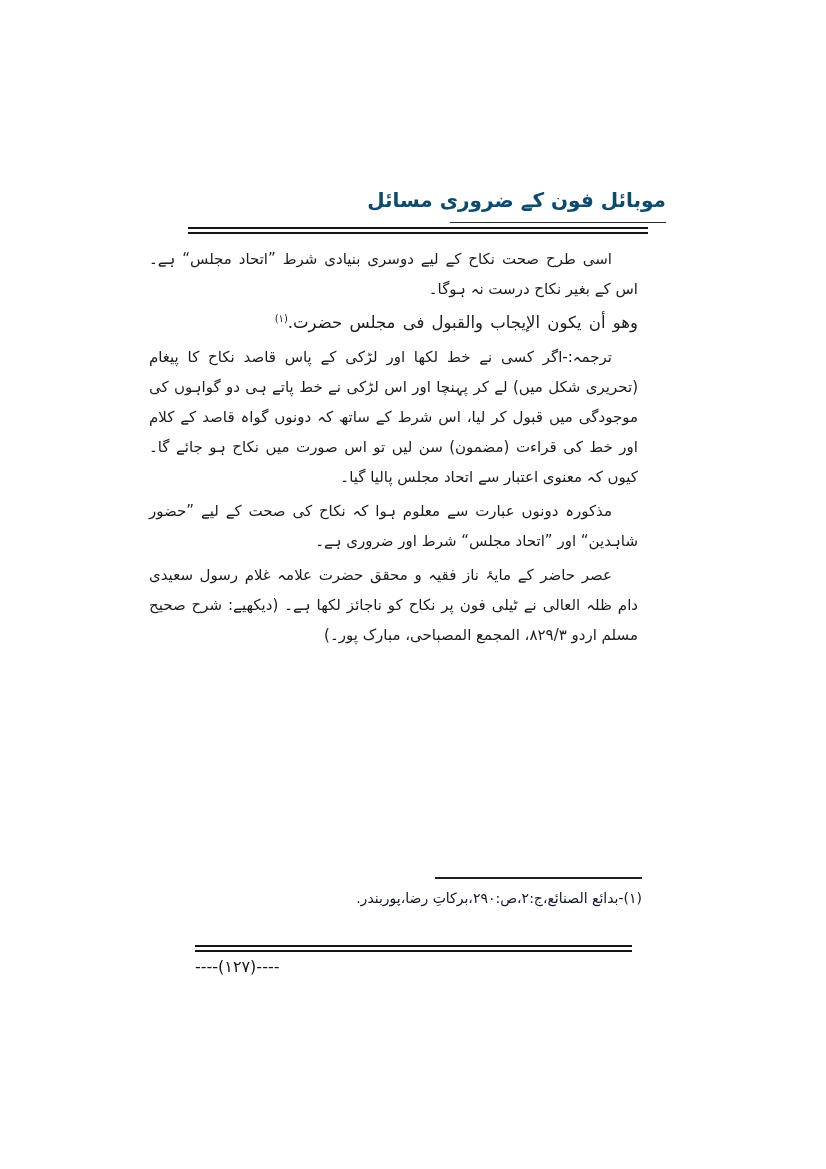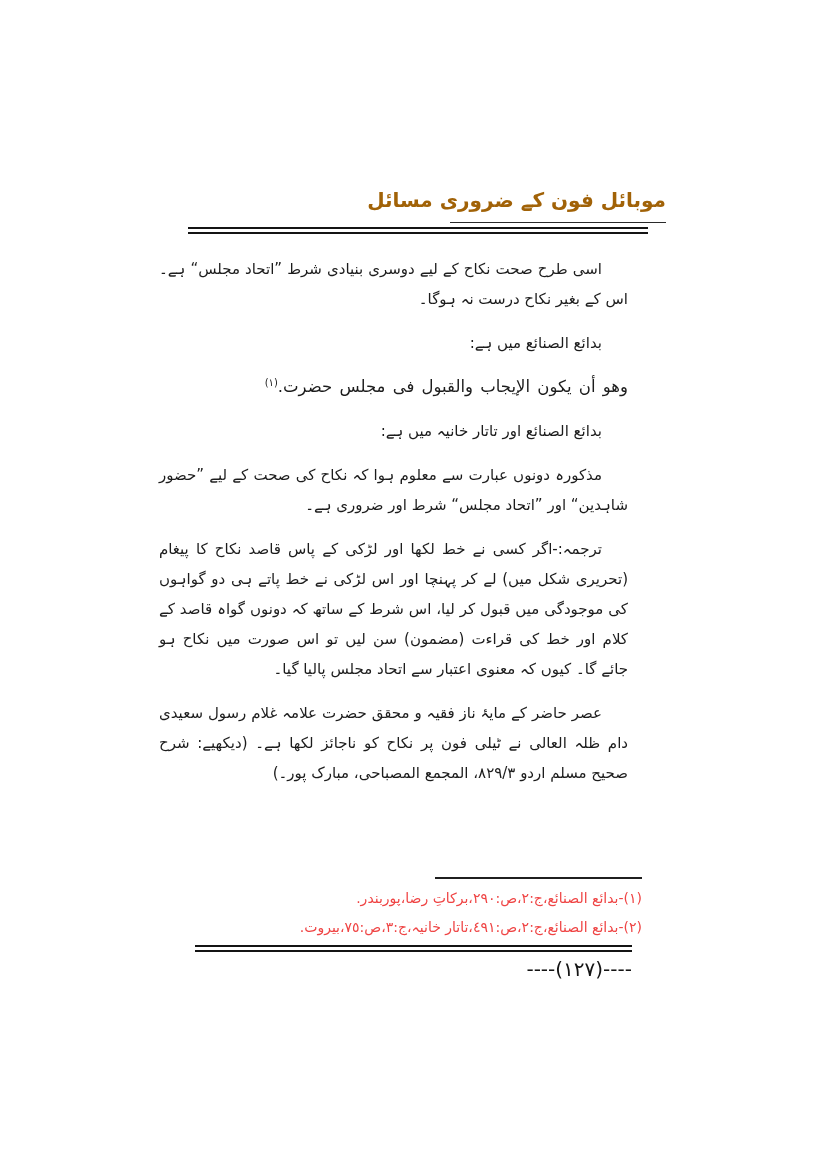--- a/index.html
+++ b/index.html
@@ -16,21 +16,21 @@
     overflow: hidden;
   }
   
   .running-head {
     position: absolute;
     top: 188px; right: 160px;
     direction: rtl;
     font-size: 20px;
     font-weight: bold;
     white-space: nowrap;
-    color: #a16207;
+    color: #0c4a6e;
   }
   .head-underline {
     position: absolute;
     top: 222px; right: 160px;
     width: 216px; height: 1px;
     background: #2a2a2a;
   }
   .double-rule {
     position: absolute;
     height: 3px;
@@ -43,21 +43,21 @@
   
   .content {
     position: absolute;
     top: 240px; left: 145px; width: 497px;
     direction: rtl;
     text-align: justify;
     font-size: 15px;
     line-height: 30px;
     color: #1c1c1c;
   }
-  .content p { margin: 14px; text-indent: 26px; }
+  .content p { margin: 4px; text-indent: 26px; }
   .content p.arabic {
     text-indent: 0;
     font-size: 16.5px;
     word-spacing: 2px;
   }
   .fn-mark {
     font-size: 10px;
     line-height: 0;
     vertical-align: super;
   }
@@ -68,58 +68,55 @@
     width: 207px; height: 2px;
     background: #1f1f1f;
   }
   .footnotes {
     position: absolute;
     top: 884px; right: 184px; left: 145px;
     direction: rtl;
     text-align: right;
     font-size: 14px;
     line-height: 29px;
-    color: #ef4444;
+    color: #0f172a;
   }
   .footnotes .fn { margin: 0; }
   
   .page-number {
     position: absolute;
     top: 957px; left: 195px; width: 437px;
     direction: ltr;
-    text-align: right;
-    font-size: 20px;
+    text-align: left;
+    font-size: 16px;
     letter-spacing: 1px;
     color: #141414;
   }
 </style>
 </head>
 <body>
 
 <div class="sheet">
 
   <div class="running-head">موبائل فون کے ضروری مسائل</div>
 
   <div class="head-underline"></div>
   <div class="double-rule top"></div>
 
   <div class="content">
     <p class="urdu">اسی طرح صحت نکاح کے لیے دوسری بنیادی شرط ”اتحاد مجلس“ ہے۔ اس کے بغیر نکاح درست نہ ہوگا۔</p>
-    <p class="urdu">بدائع الصنائع میں ہے:</p>
     <p class="arabic"><span>وهو أن يكون الإيجاب والقبول فى مجلس حضرت.</span><sup class="fn-mark">(١)</sup></p>
-    <p class="urdu">بدائع الصنائع اور تاتار خانیہ میں ہے:</p>
+    <p class="urdu">ترجمہ:-اگر کسی نے خط لکھا اور لڑکی کے پاس قاصد نکاح کا پیغام (تحریری شکل میں) لے کر پہنچا اور اس لڑکی نے خط پاتے ہی دو گواہوں کی موجودگی میں قبول کر لیا، اس شرط کے ساتھ کہ دونوں گواہ قاصد کے کلام اور خط کی قراءت (مضمون) سن لیں تو اس صورت میں نکاح ہو جائے گا۔ کیوں کہ معنوی اعتبار سے اتحاد مجلس پالیا گیا۔</p>
     <p class="urdu">مذکورہ دونوں عبارت سے معلوم ہوا کہ نکاح کی صحت کے لیے ”حضور شاہدین“ اور ”اتحاد مجلس“ شرط اور ضروری ہے۔</p>
-    <p class="urdu">ترجمہ:-اگر کسی نے خط لکھا اور لڑکی کے پاس قاصد نکاح کا پیغام (تحریری شکل میں) لے کر پہنچا اور اس لڑکی نے خط پاتے ہی دو گواہوں کی موجودگی میں قبول کر لیا، اس شرط کے ساتھ کہ دونوں گواہ قاصد کے کلام اور خط کی قراءت (مضمون) سن لیں تو اس صورت میں نکاح ہو جائے گا۔ کیوں کہ معنوی اعتبار سے اتحاد مجلس پالیا گیا۔</p>
     <p class="urdu">عصر حاضر کے مایۂ ناز فقیہ و محقق حضرت علامہ غلام رسول سعیدی دام ظلہ العالی نے ٹیلی فون پر نکاح کو ناجائز لکھا ہے۔ (دیکھیے: شرح صحیح مسلم اردو ۸۲۹/۳، المجمع المصباحی، مبارک پور۔)</p>
   </div>
 
   <div class="footnote-sep"></div>
 
   <div class="footnotes">
     <p class="fn">(١)-بدائع الصنائع،ج:٢،ص:٢٩٠،برکاتِ رضا،پوربندر.</p>
-    <p class="fn">(٢)-بدائع الصنائع،ج:٢،ص:٤٩١،تاتار خانیہ،ج:٣،ص:٧٥،بیروت.</p>
   </div>
 
   <div class="double-rule bottom"></div>
 
   <div class="page-number">----(۱۲۷)----</div>
 
 </div>
 
 </body></html>

